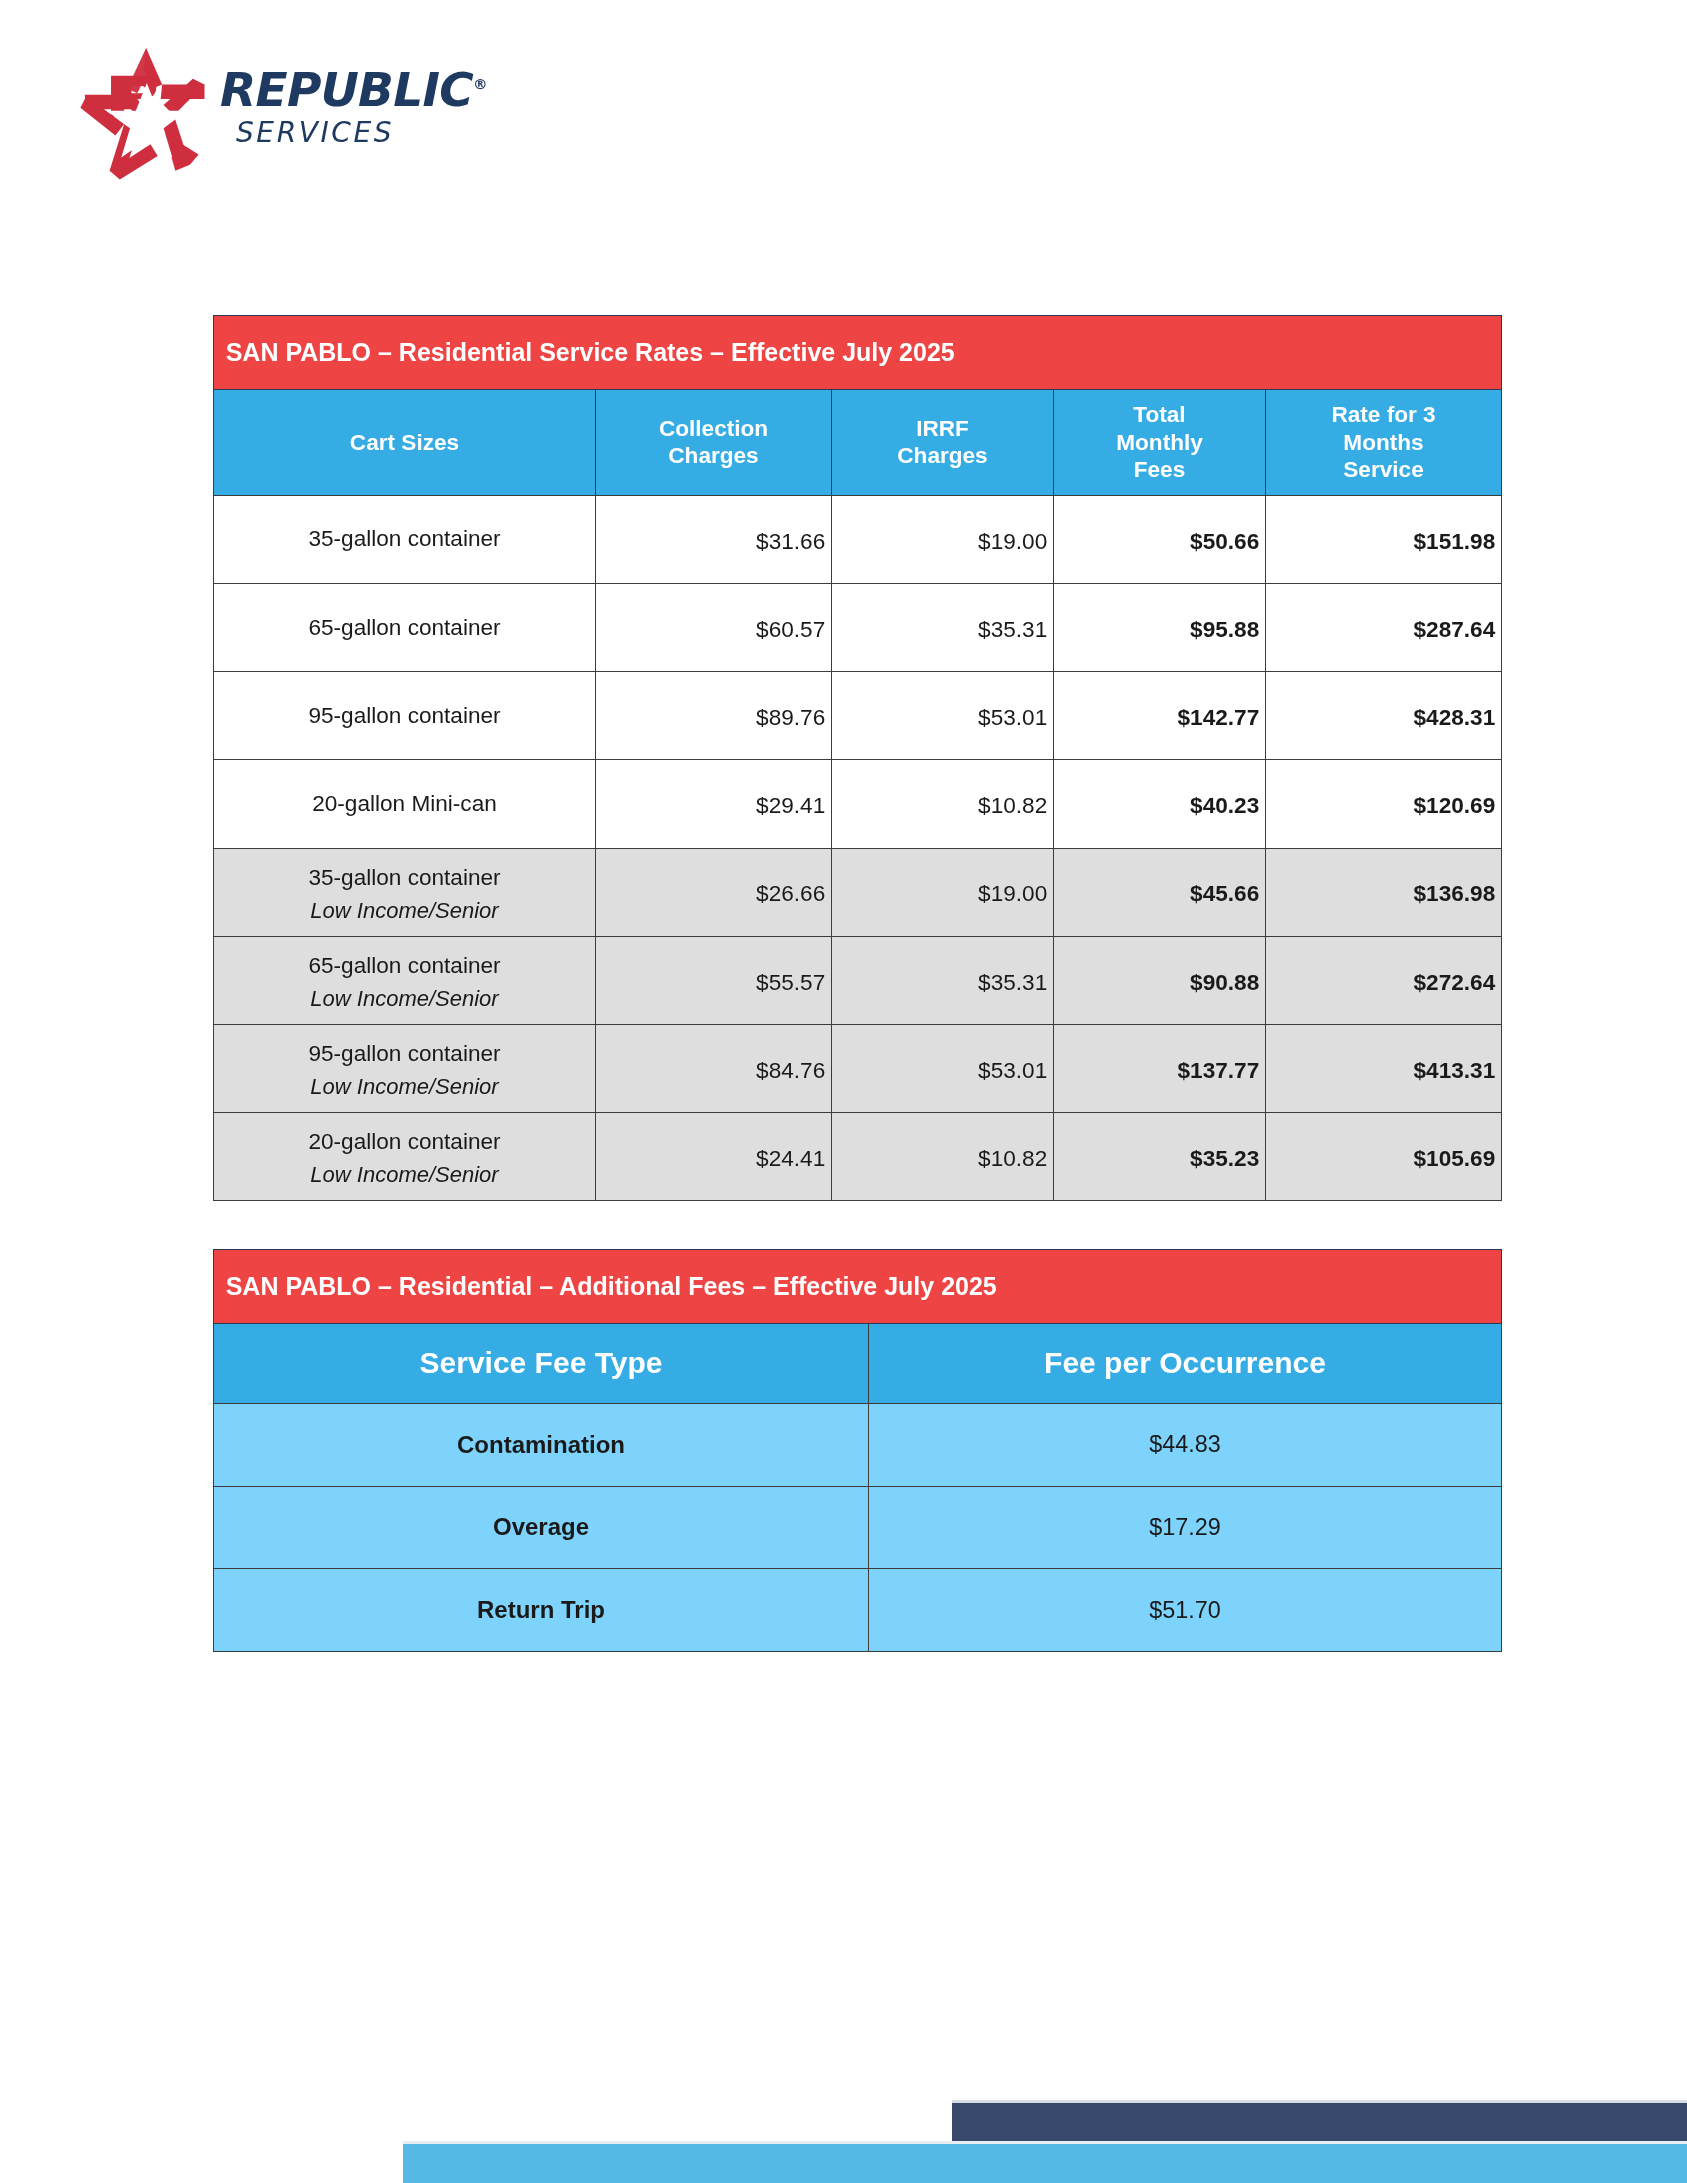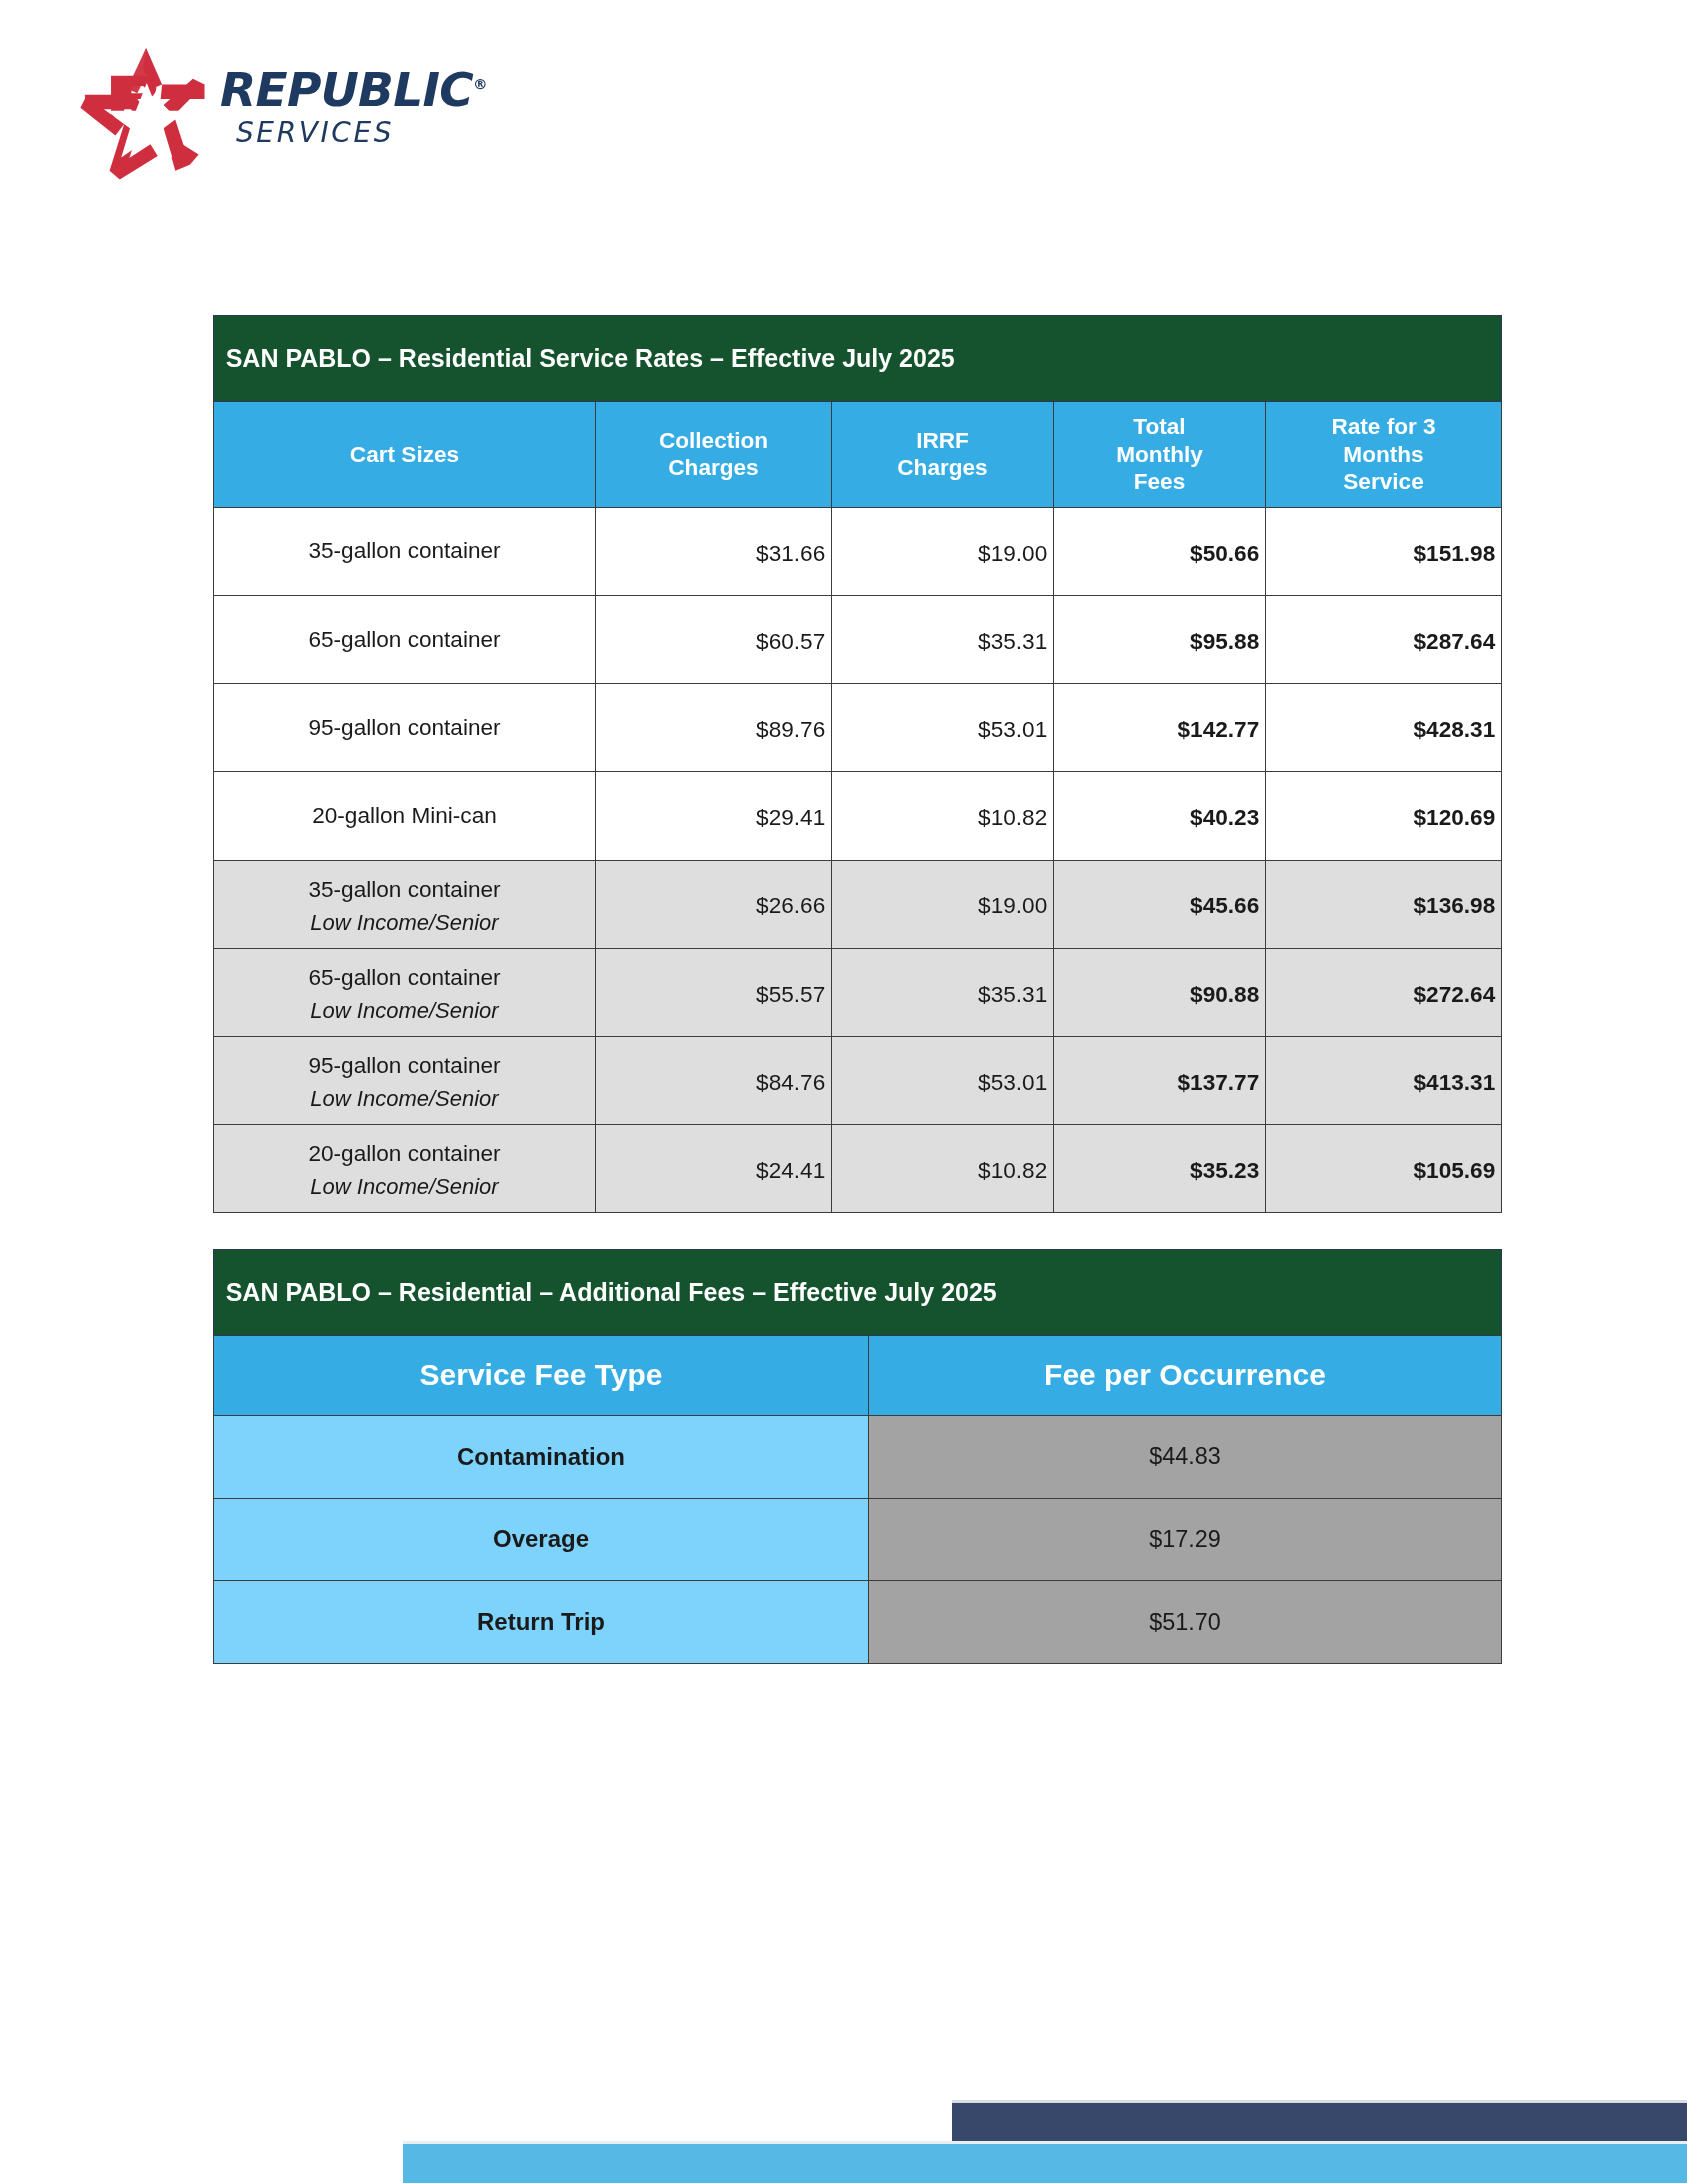--- a/index.html
+++ b/index.html
@@ -71,27 +71,27 @@
     border-collapse: collapse;
     table-layout: fixed;
   }
   .rate-table td, .rate-table th {
     border: 1.5px solid #3c3c3c;
     padding: 0;
     vertical-align: middle;
   }
 
   .band-title {
-    background: #14532d;
+    background: #ef4444;
     color: #ffffff;
     font-size: 25px;
     font-weight: 700;
     text-align: left;
     padding: 14.6px 0 14.6px 11.7px !important;
-    height: 86px;
+    height: 74px;
     box-sizing: border-box;
     border-color: #2b3856 !important;
   }
   .col-head {
     background: #35ade4;
     color: #ffffff;
     font-size: 22.6px;
     font-weight: 700;
     text-align: center;
     line-height: 1.22;
@@ -144,21 +144,21 @@
     height: 76px;
     background: #7dd3fc;
     padding: 2.9px 5.8px !important;
   }
   .fee-amount {
     font-size: 23.4px;
     font-weight: 400;
     text-align: center;
     color: #1a1a1a;
     height: 76px;
-    background: #a3a3a3;
+    background: #7dd3fc;
     padding: 2.9px 5.8px !important;
   }
 
   
   .footer-dark {
     position: absolute;
     left: 952px;
     top: 2100px;
     width: 736px;
     height: 41px;

